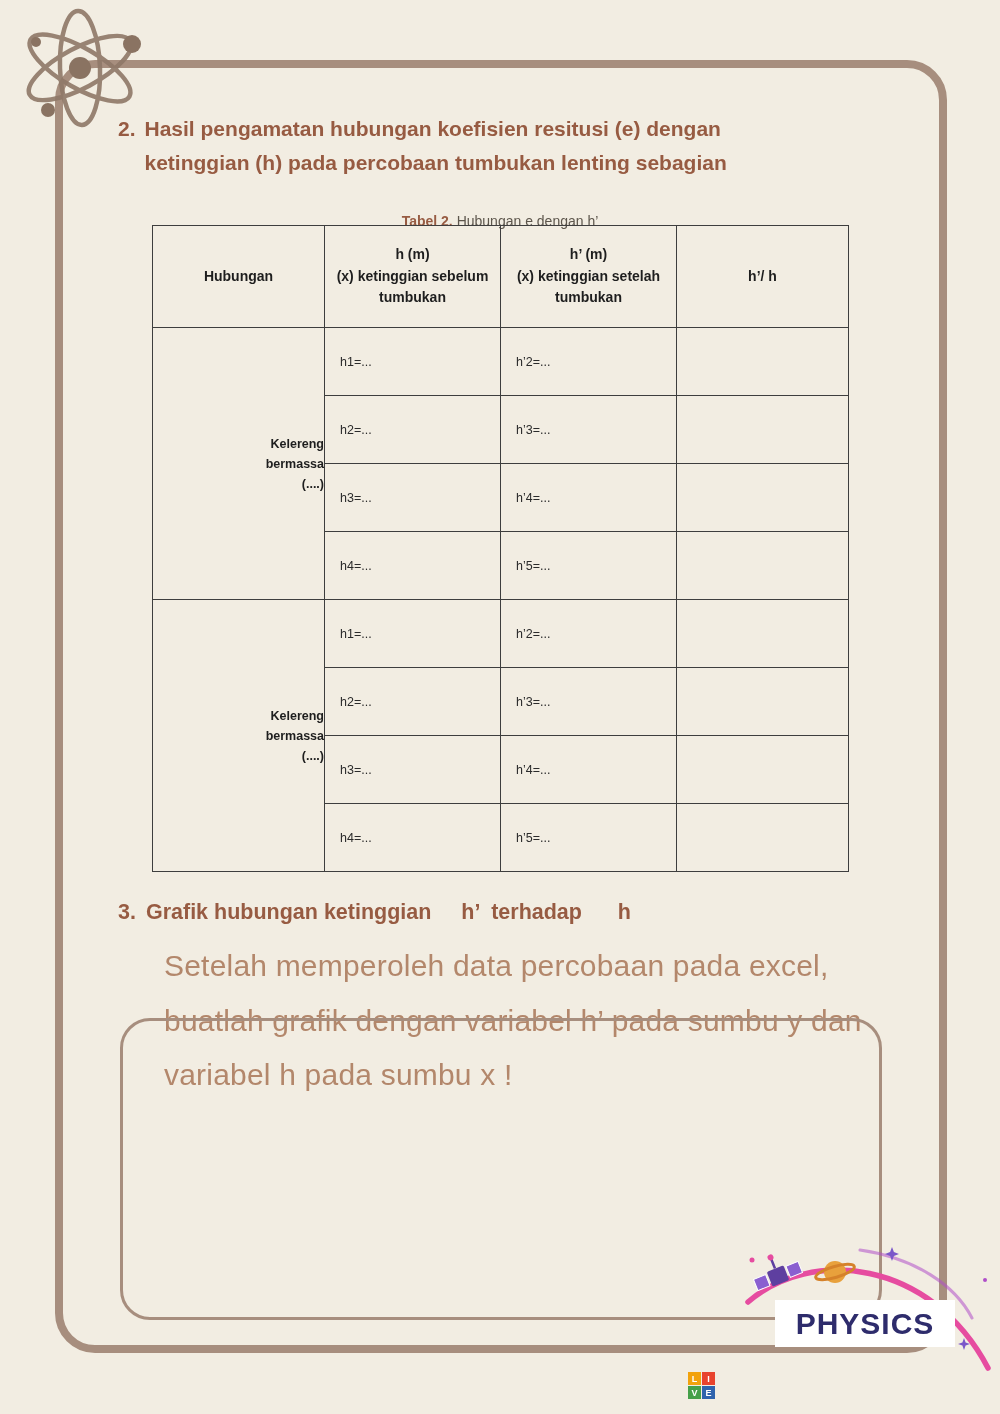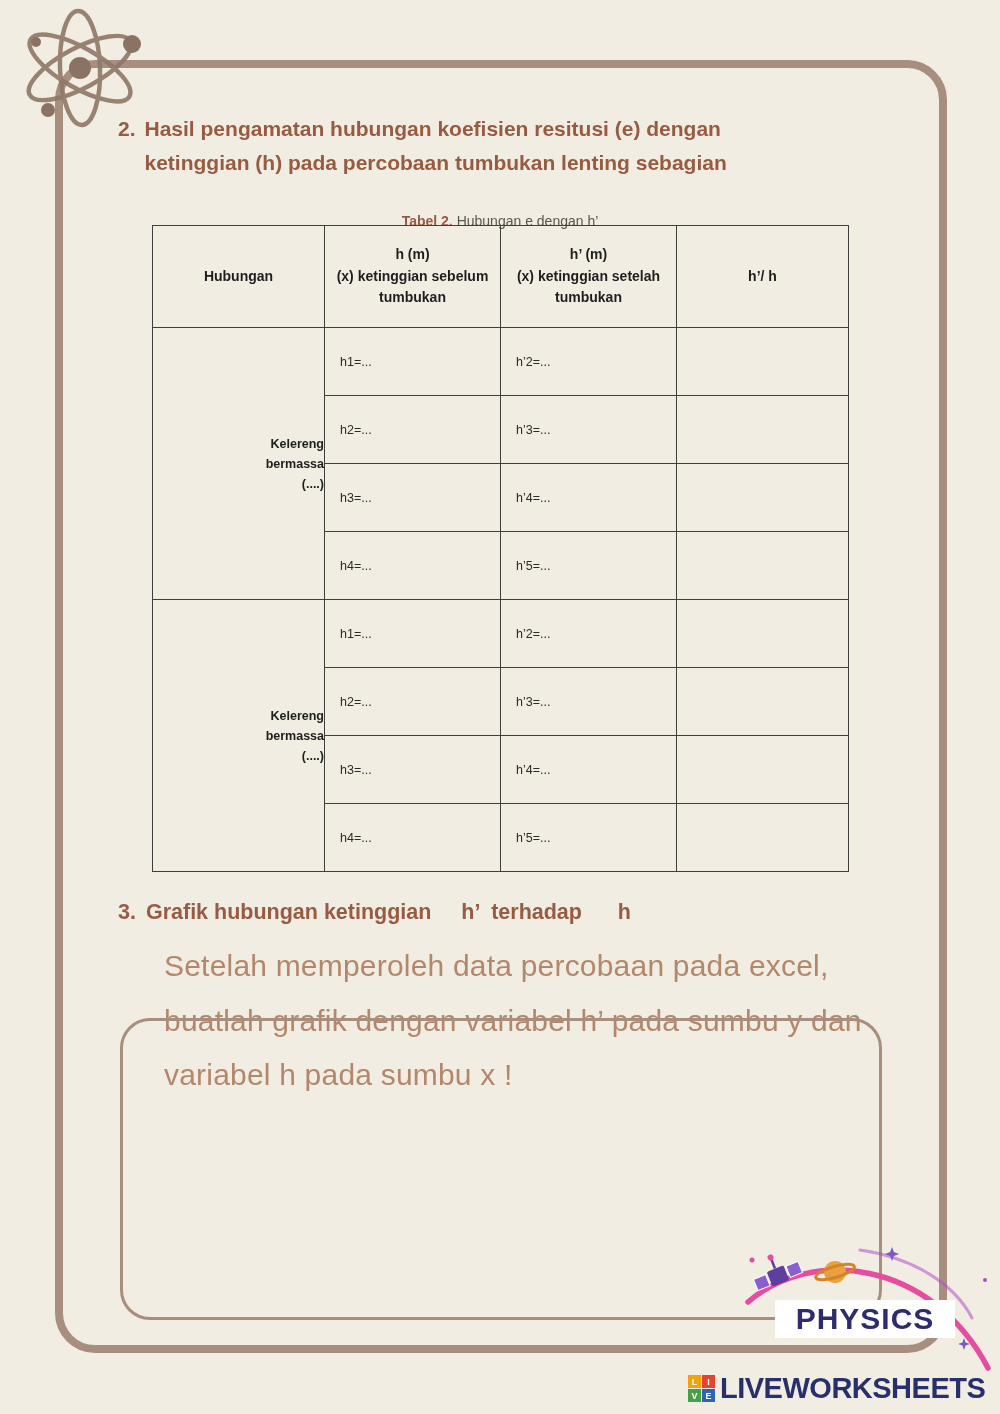--- a/index.html
+++ b/index.html
@@ -69,21 +69,21 @@
 
   .graphbox {
     position:absolute; left:120px; top:1018px; width:762px; height:302px;
     border:3px solid #a78e7e; border-radius:30px;
   }
 
   
   .artsvg { position:absolute; left:740px; top:1240px; }
 
   .physics {
-    position:absolute; left:775px; top:1300px; width:180px; height:38px;
+    position:absolute; left:775px; top:1300px; width:180px; height:47px;
     background:#ffffff; display:flex; align-items:center; justify-content:center;
     font-weight:bold; font-size:30px; color:#2e2c6c; letter-spacing:1px;
     z-index:5;
   }
 
   .lw {
     position:absolute; left:688px; top:1372px;
     display:flex; align-items:center; gap:5px; z-index:6;
   }
   .lwgrid {
@@ -242,16 +242,15 @@
 
   <div class="physics">PHYSICS</div>
 
   <div class="lw">
     <div class="lwgrid">
       <div class="lwcell c0">L</div>
       <div class="lwcell c1">I</div>
       <div class="lwcell c2">V</div>
       <div class="lwcell c3">E</div>
     </div>
-    <div class="lwtext">LIVEWORKSHEETS</div>
   </div>
 
 </div>
 
 </body></html>

